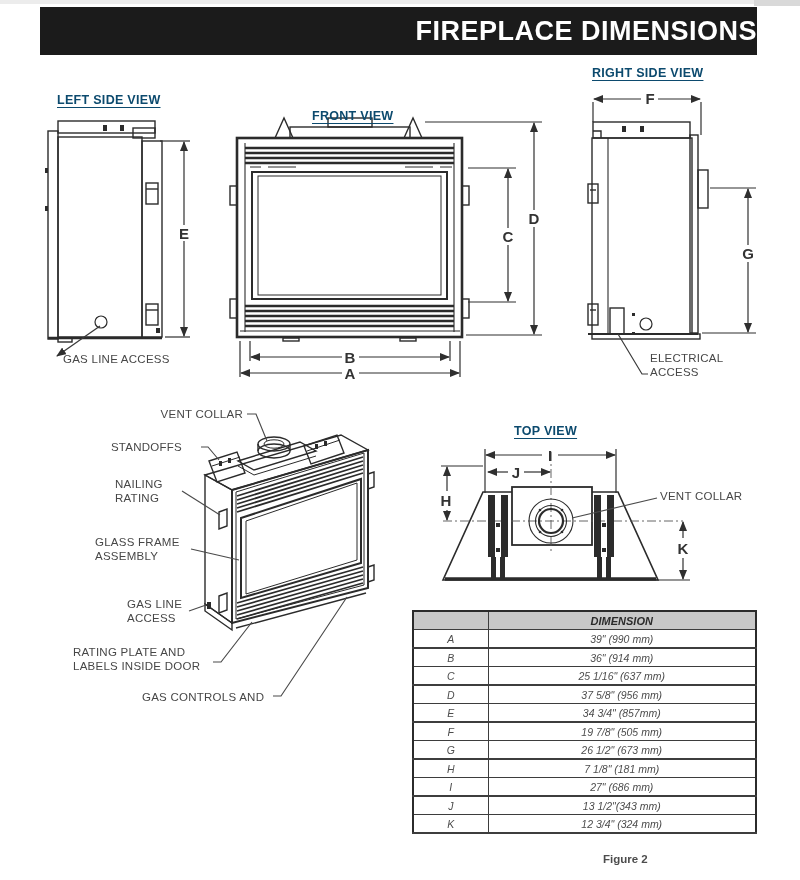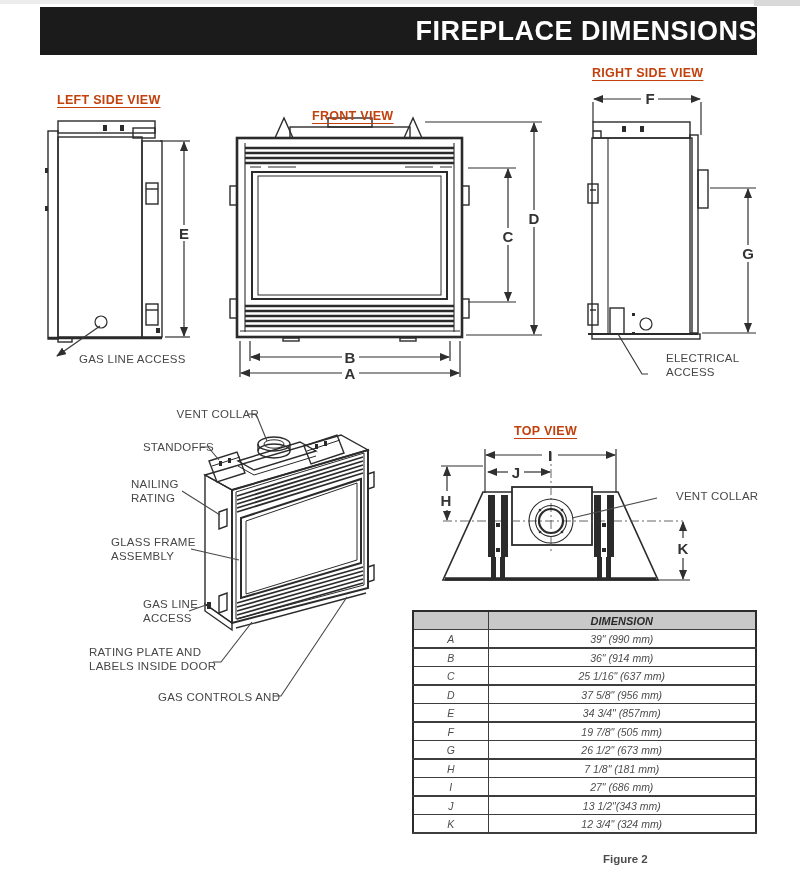--- a/index.html
+++ b/index.html
@@ -4,25 +4,25 @@
 <style>
   html,body{margin:0;padding:0;background:#fff;}
   #page{position:relative;width:800px;height:880px;background:#ffffff;overflow:hidden;
         font-family:"Liberation Sans","DejaVu Sans",sans-serif;}
   .topstrip{position:absolute;left:0;top:0;width:800px;height:4px;background:#ececec;}
   .topcorner{position:absolute;right:0;top:0;width:46px;height:6px;background:#d9d9d9;}
   .banner{position:absolute;left:40px;top:7px;width:717px;height:48px;background:#1b1b1b;
           display:flex;align-items:center;justify-content:flex-end;}
   .banner span{color:#ffffff;font-size:27px;font-weight:800;letter-spacing:0.5px;}
   svg{position:absolute;left:0;top:0;}
-  .vtitle{position:absolute;font-size:12.5px;font-weight:bold;color:#c2410c;
+  .vtitle{position:absolute;font-size:12.5px;font-weight:bold;color:#0c4a6e;
           text-decoration:underline;text-underline-offset:3px;letter-spacing:0.3px;white-space:nowrap;}
   .dimletter{position:absolute;font-size:15px;font-weight:bold;color:#333;transform:translate(-50%,-50%);}
   .callout{position:absolute;font-size:11.5px;color:#474747;letter-spacing:0.25px;
-           line-height:1.22;white-space:pre-line;margin-left:16px;}
+           line-height:1.22;white-space:pre-line;}
   .callout.right{text-align:right;}
   .figcap{position:absolute;font-size:11.5px;font-weight:bold;color:#4d4d4d;}
   table.dim{position:absolute;left:412px;top:610px;width:345px;border-collapse:collapse;
             table-layout:fixed;font-size:10.5px;color:#4d4d4d;font-style:italic;}
   table.dim th,table.dim td{border:1px solid #3d3d3d;height:17px;text-align:center;padding:0;}
   table.dim{border:2px solid #2b2b2b;}
   table.dim th{background:#c8c8c8;color:#2b2b2b;font-size:11px;font-weight:bold;}
   table.dim col.c1{width:75px;}
   table.dim tr:nth-child(even) td{border-bottom-width:2px;}
 </style>
@@ -301,21 +301,21 @@
   <span class="dimletter" style="left:748px;top:253px;">G</span>
   <span class="dimletter" style="left:446px;top:500px;">H</span>
   <span class="dimletter" style="left:550px;top:455px;">I</span>
   <span class="dimletter" style="left:516px;top:472px;">J</span>
   <span class="dimletter" style="left:683px;top:548px;">K</span>
 
   <div class="callout" style="left:63px;top:352px;">GAS LINE ACCESS</div>
   <div class="callout" style="left:650px;top:351px;">ELECTRICAL
 ACCESS</div>
   <div class="callout right" style="left:123px;top:407px;width:120px;">VENT COLLAR</div>
-  <div class="callout right" style="left:98px;top:440px;width:100px;">STANDOFFS</div>
+  <div class="callout right" style="left:82px;top:440px;width:100px;">STANDOFFS</div>
   <div class="callout" style="left:115px;top:477px;">NAILING
 RATING</div>
   <div class="callout" style="left:95px;top:535px;">GLASS FRAME
 ASSEMBLY</div>
   <div class="callout" style="left:127px;top:597px;">GAS LINE
 ACCESS</div>
   <div class="callout" style="left:73px;top:645px;">RATING PLATE AND
 LABELS INSIDE DOOR</div>
   <div class="callout" style="left:142px;top:690px;">GAS CONTROLS AND</div>
   <div class="callout" style="left:660px;top:489px;">VENT COLLAR</div>

